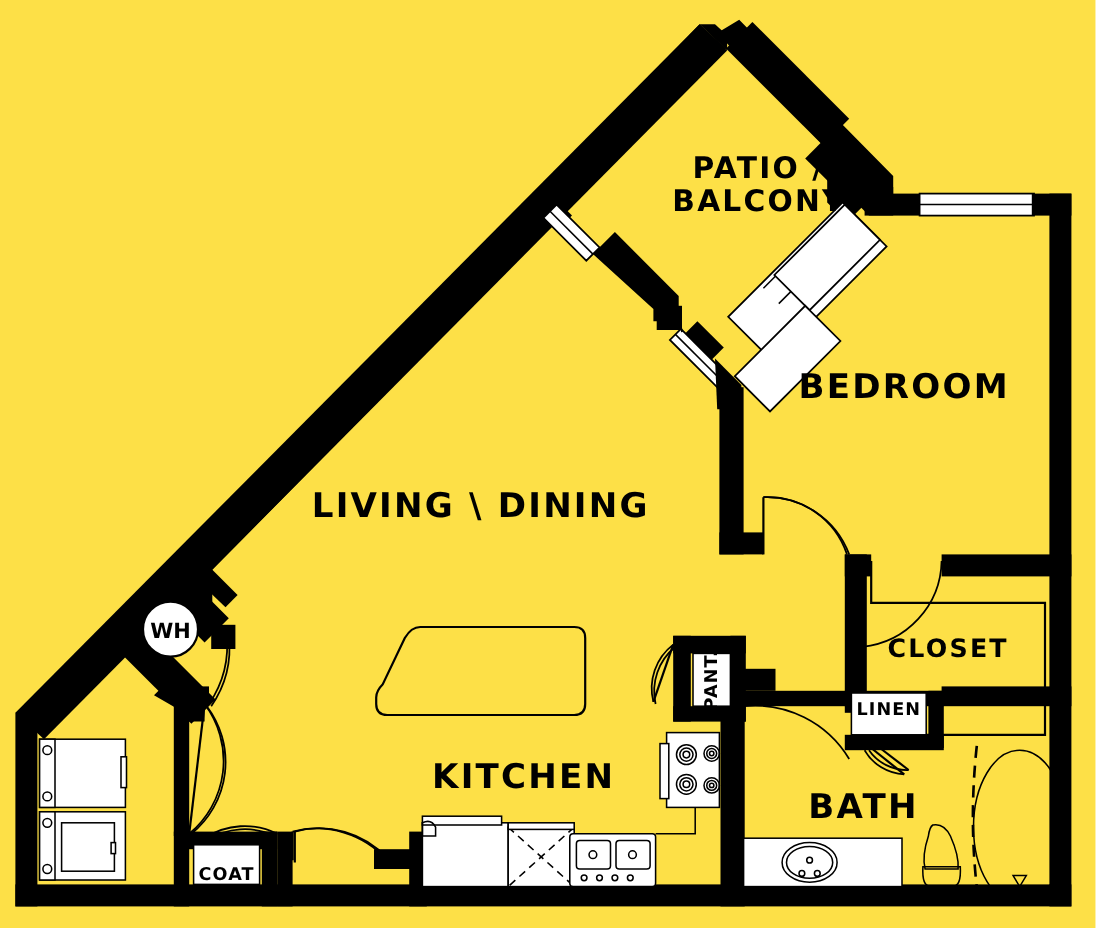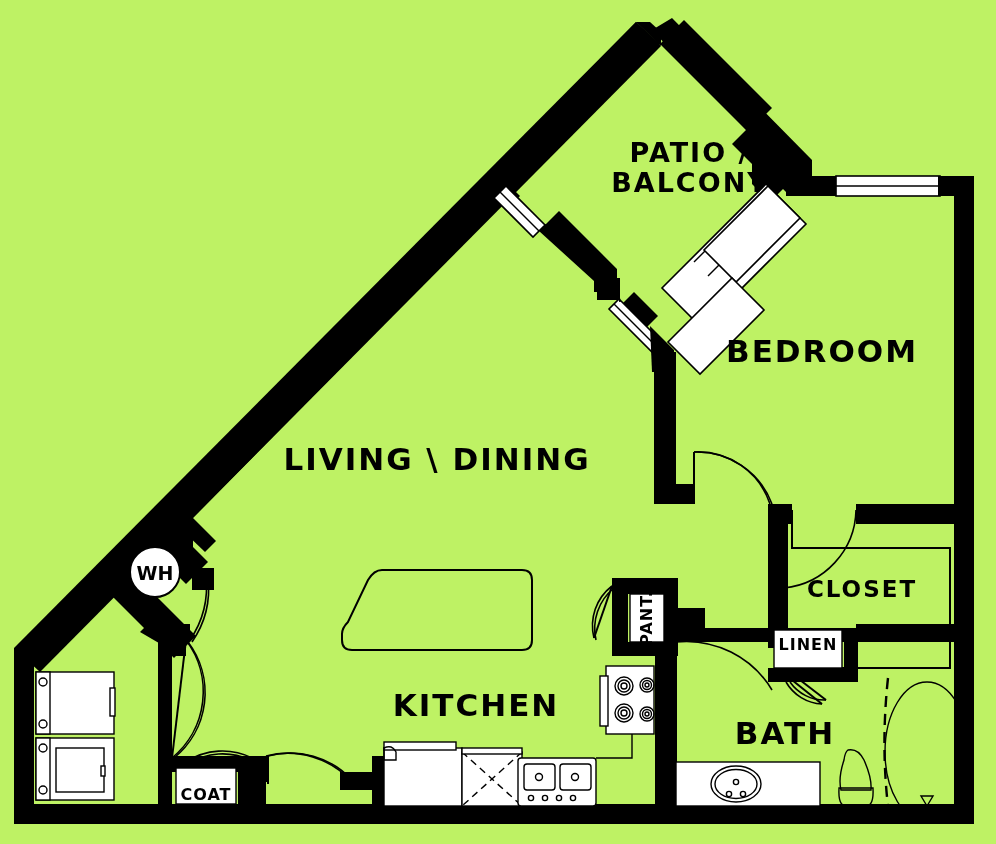--- a/index.html
+++ b/index.html
@@ -8,21 +8,21 @@
     padding: 0;
     background: #ffffff;
   }
   body {
     font-family: "Liberation Sans", sans-serif;
   }
   #plan-root {
     position: relative;
     width: 996px;
     height: 844px;
-    background: #bef264;
+    background: #fde047;
     overflow: hidden;
   }
   #plan-svg {
     position: absolute;
     top: 0;
     left: 0;
     width: 996px;
     height: 844px;
     display: block;
   }

